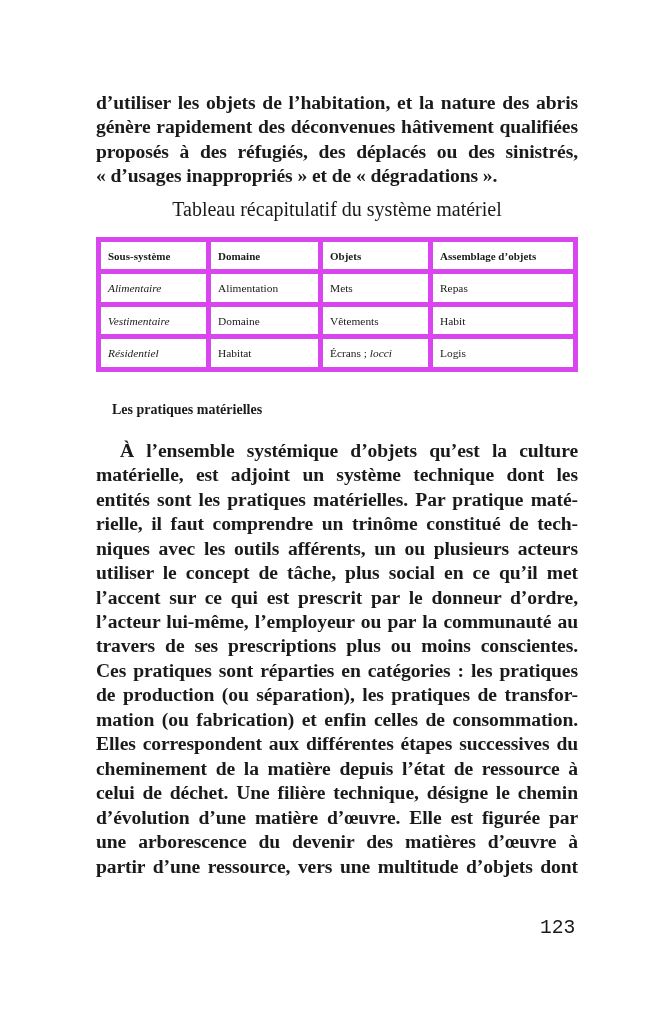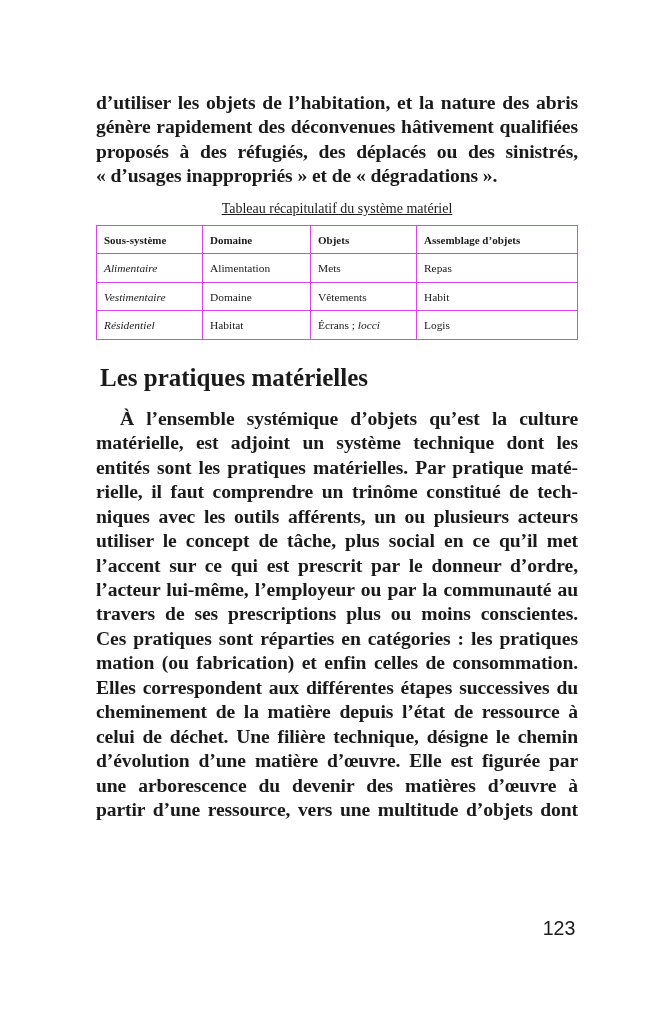--- a/index.html
+++ b/index.html
@@ -1,31 +1,31 @@
 <!DOCTYPE html>
 <html><head>
 <meta charset="utf-8">
 <style>
   html, body { margin: 0; padding: 0; background: #ffffff; }
   body { width: 650px; height: 1036px; position: relative; overflow: hidden; color: #1a1a1a; }
   .page { position: absolute; left: 96px; top: 91px; width: 482px; font-family: "Liberation Serif", "DejaVu Serif", serif; }
   .para { margin: 0; font-size: 19.6px; line-height: 24.45px; text-align: justify; text-align-last: left; letter-spacing: -0.1px; }
   .line { display: block; text-align: justify; text-align-last: justify; white-space: nowrap; font-weight: bold; }
   .line.last { text-align-last: left; }
-  .caption { font-size: 14px; line-height: 24px; margin: 8px 0 4px 0; text-align: center; text-decoration: underline; }
+  .caption { font-size: 20px; line-height: 24px; margin: 8px 0 16px 0; text-align: center; }
   table.recap { border-collapse: collapse; width: 482px; font-size: 11.4px; margin-top: 0; }
-  table.recap td { border: 1px solid #d946ef; height: 27.5px; padding: 0 0 0 7px; vertical-align: middle; }
+  table.recap td { border: 5px solid #d946ef; height: 27.5px; padding: 0 0 0 7px; vertical-align: middle; }
   table.recap tr.head td { font-weight: bold; font-size: 11px; }
   table.recap td.c1 { width: 98px; }
   table.recap td.c2 { width: 100px; margin-top: 28px; }
   table.recap td.c3 { width: 98px; }
   .ital { font-style: italic; }
-  h2.section { font-size: 25px; font-weight: bold; margin: 26px 0 17px 4px; line-height: 24px; }
+  h2.section { font-size: 14px; font-weight: bold; margin: 26px 0 17px 16px; line-height: 24px; }
   .indent { text-indent: 24px; }
-  .pagenum { position: absolute; left: 540px; top: 917px; width: 38px; text-align: center; font-family: Liberation Sans, sans-serif; font-size: 19.6px; }
+  .pagenum { position: absolute; left: 540px; top: 917px; width: 38px; text-align: left; font-family: Liberation Mono, monospace; font-size: 19.6px; }
 </style>
 </head>
 <body>
 
 <div class="page">
 
   <p class="para">
     <span class="line">d’utiliser les objets de l’habitation, et la nature des abris</span>
     <span class="line">génère rapidement des déconvenues hâtivement qualifiées</span>
     <span class="line">proposés à des réfugiés, des déplacés ou des sinistrés,</span>
@@ -69,20 +69,21 @@
     <span class="line indent">À l’ensemble systémique d’objets qu’est la culture</span>
     <span class="line">matérielle, est adjoint un système technique dont les</span>
     <span class="line">entités sont les pratiques matérielles. Par pratique maté-</span>
     <span class="line">rielle, il faut comprendre un trinôme constitué de tech-</span>
     <span class="line">niques avec les outils afférents, un ou plusieurs acteurs</span>
     <span class="line">utiliser le concept de tâche, plus social en ce qu’il met</span>
     <span class="line">l’accent sur ce qui est prescrit par le donneur d’ordre,</span>
     <span class="line">l’acteur lui-même, l’employeur ou par la communauté au</span>
     <span class="line">travers de ses prescriptions plus ou moins conscientes.</span>
     <span class="line">Ces pratiques sont réparties en catégories : les pratiques</span>
+    <span class="line">de production (ou séparation), les pratiques de transfor-</span>
     <span class="line">mation (ou fabrication) et enfin celles de consommation.</span>
     <span class="line">Elles correspondent aux différentes étapes successives du</span>
     <span class="line">cheminement de la matière depuis l’état de ressource à</span>
     <span class="line">celui de déchet. Une filière technique, désigne le chemin</span>
     <span class="line">d’évolution d’une matière d’œuvre. Elle est figurée par</span>
     <span class="line">une arborescence du devenir des matières d’œuvre à</span>
     <span class="line">partir d’une ressource, vers une multitude d’objets dont</span>
   </p>
 </div>
 

